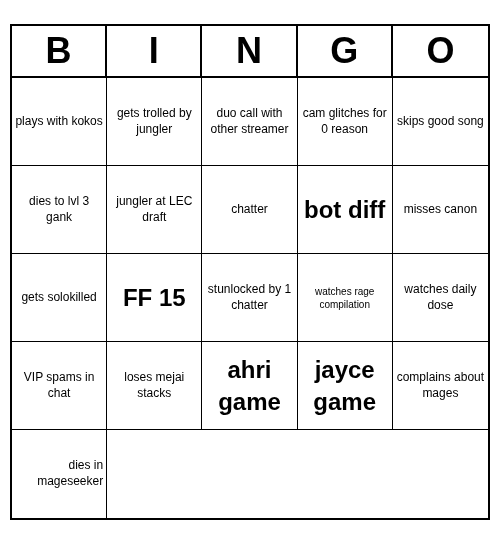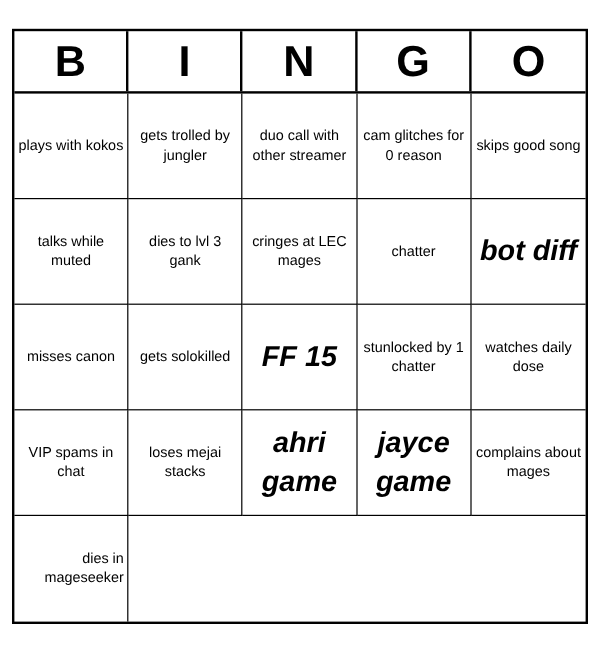--- a/index.html
+++ b/index.html
@@ -52,49 +52,48 @@
     .bingo-cell:nth-child(5n) {
       border-right: none;
     }
     .bingo-cell:nth-child(n+21) {
       border-bottom: none;
       text-align: right;
     }
     .bingo-cell.large-text {
       font-size: 24px;
       font-weight: bold;
-      font-style: italic;
     }
   </style>
 </head>
 <body>
 
 <div class="bingo-card">
   <div class="bingo-header">
   <div class="bingo-letter">B</div>
       <div class="bingo-letter">I</div>
       <div class="bingo-letter">N</div>
       <div class="bingo-letter">G</div>
       <div class="bingo-letter">O</div>
     </div>
   <div class="bingo-grid">
   <div class="bingo-cell">plays with kokos</div>
       <div class="bingo-cell">gets trolled by jungler</div>
       <div class="bingo-cell">duo call with other streamer</div>
       <div class="bingo-cell">cam glitches for 0 reason</div>
       <div class="bingo-cell">skips good song</div>
-      <div class="bingo-cell">talks while muted</div>
       <div class="bingo-cell">dies to lvl 3 gank</div>
-      <div class="bingo-cell">cringes at LEC mages</div>
+      <div class="bingo-cell">jungler at LEC draft</div>
       <div class="bingo-cell">chatter</div>
       <div class="bingo-cell large-text">bot diff</div>
       <div class="bingo-cell">misses canon</div>
       <div class="bingo-cell">gets solokilled</div>
       <div class="bingo-cell large-text">FF 15</div>
       <div class="bingo-cell">stunlocked by 1 chatter</div>
+      <div class="bingo-cell" style="font-size: 10px;">watches rage compilation</div>
       <div class="bingo-cell">watches daily dose</div>
       <div class="bingo-cell">VIP spams in chat</div>
       <div class="bingo-cell">loses mejai stacks</div>
       <div class="bingo-cell large-text">ahri game</div>
       <div class="bingo-cell large-text">jayce game</div>
       <div class="bingo-cell">complains about mages</div>
       <div class="bingo-cell">dies in mageseeker</div>
     </div>
 </div>
 

